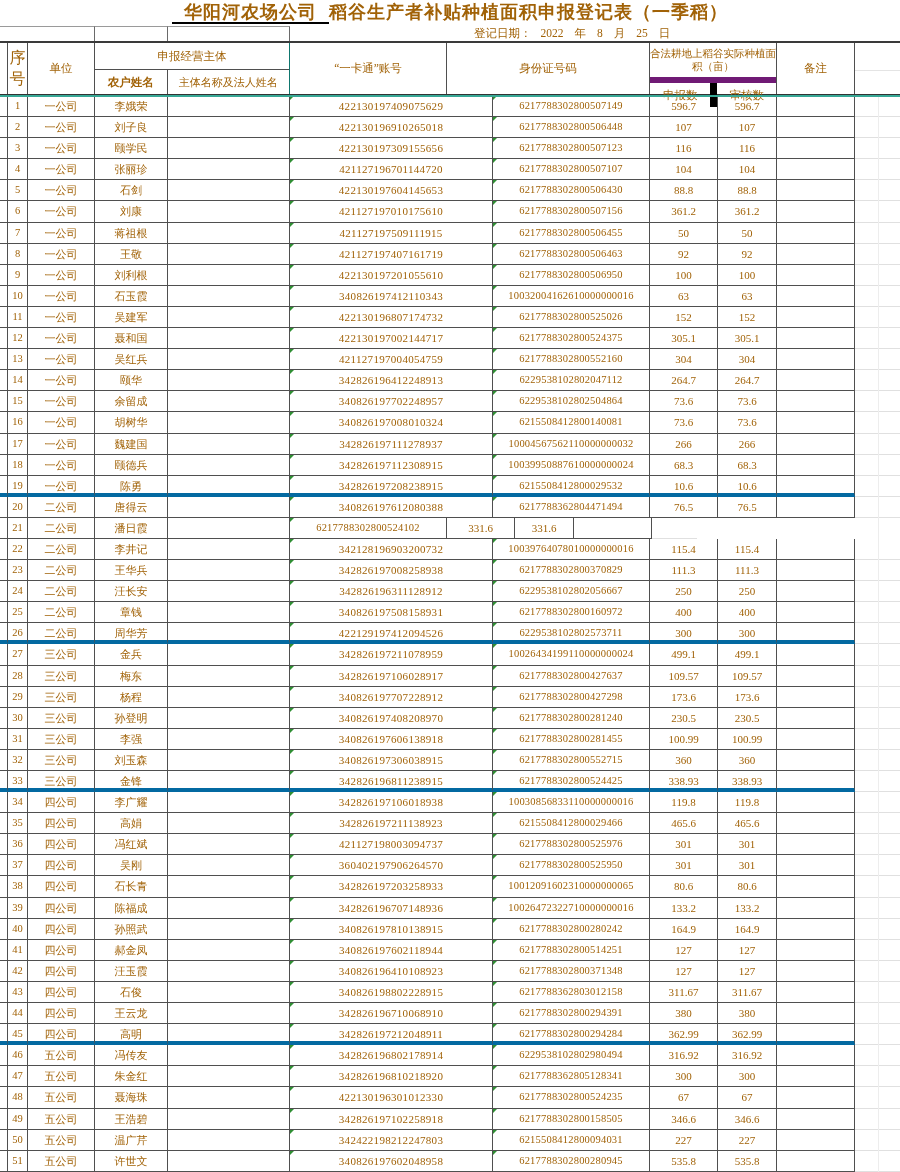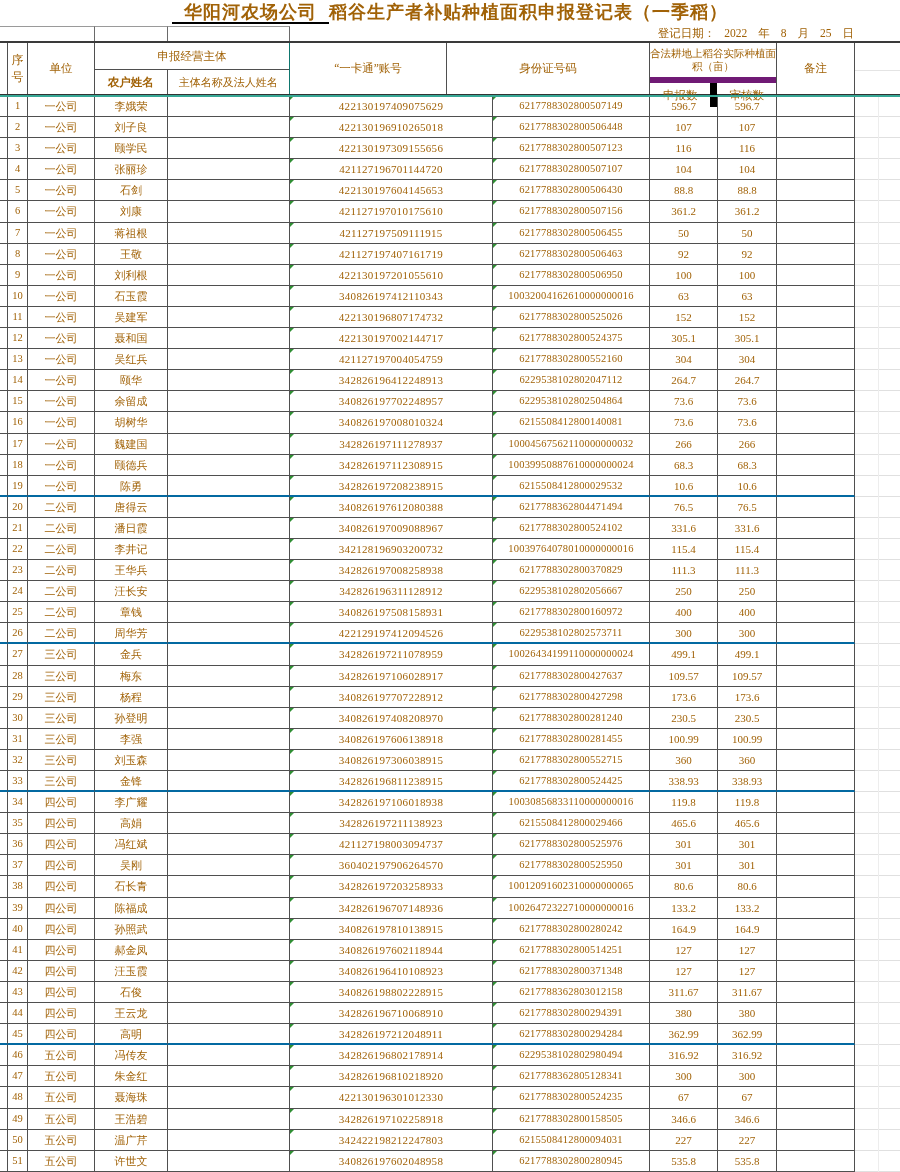--- a/index.html
+++ b/index.html
@@ -8,28 +8,28 @@
     font-family:"Liberation Serif","DejaVu Serif",serif;color:#a16207;
   }
   
   .title{height:26px;line-height:25px;text-align:center;font-size:18px;font-weight:bold;letter-spacing:1px;white-space:nowrap;}
   .title .ul{border-bottom:2px solid #000;padding:0 12px;}
   
   .daterow{height:15px;display:flex;box-sizing:border-box;font-size:11.5px;}
   .daterow .dcell{box-sizing:border-box;border-right:1px solid #6a6a6a;border-top:1px solid #9a9a9a;height:15px;}
   .d-stub{width:8px;border-right:none !important;}
   .d1{width:87px;} .d2{width:73px;} .d3{width:122px;}
-  .d-date{flex:1;text-align:right;padding-right:44px;line-height:14px;white-space:nowrap;}
+  .d-date{flex:1;text-align:center;padding-right:44px;line-height:14px;white-space:nowrap;}
   .dn{display:inline-block;margin:0 9px;}
   .du{display:inline-block;margin:0 2px;}
   
   .hdr{display:flex;height:55px;box-sizing:border-box;border-top:2px solid #3a3a3a;border-bottom:2px solid #333;font-size:11.5px;text-align:center;}
   .hc{box-sizing:border-box;border-right:1px solid #4f4f4f;display:flex;align-items:center;justify-content:center;}
   .h-stub{width:8px;}
-  .h-no{width:20px;font-size:12px;}
+  .h-no{width:20px;font-size:16px;}
   .h-unit{width:67px;}
   .h-entgrp{width:195px;display:block;border-right:1px solid #0f766e;box-sizing:border-box;}
   .h-entgrp .top{height:27px;box-sizing:border-box;border-bottom:1px solid #4f4f4f;line-height:26px;}
   .h-entgrp .bot{display:flex;height:24px;}
   .h-fname{width:73px;box-sizing:border-box;border-right:1px solid #4f4f4f;line-height:24px;font-weight:bold;}
   .h-ename{width:122px;box-sizing:border-box;line-height:24px;font-size:11px;}
   .h-id{width:203px;}
   .h-acct{width:157px;}
   .h-areagrp{width:127px;display:block;border-right:1px solid #4f4f4f;box-sizing:border-box;}
   .h-areagrp .top{height:40px;box-sizing:border-box;border-bottom:6px solid #701a75;font-size:10.5px;line-height:12.5px;padding-top:5px;}
@@ -48,21 +48,21 @@
   .no{width:20px;font-size:10.5px;}
   .unit{width:67px;}
   .name{width:73px;}
   .ent{width:122px;}
   .idn{width:203px;letter-spacing:0.3px;}
   .acct{width:157px;letter-spacing:0.2px;font-size:10.5px;}
   .dec{width:68px;}
   .aud{width:59px;}
   .rem{width:78px;}
   .margin{width:45px;border-right:none;border-bottom:1px solid #e0e0e0;}
-  .r.sep .c{border-bottom:2px solid #0369a1;}
+  .r.sep .c{border-bottom:4px solid #0369a1;}
   .r.sep .margin{border-bottom:1px solid #e0e0e0;}
   .tri{position:absolute;left:0;top:0;width:0;height:0;border-top:4px solid var(--err,#2f8f33);border-right:4px solid transparent;}
   
   .freeze{position:absolute;left:0;top:95px;width:900px;height:2px;background:var(--freeze,#38a896);z-index:5;}
   .marginv{position:absolute;left:878px;top:96px;width:1px;height:1076px;background:#ededed;}
 </style>
 </head>
 <body>
 
 <div class="sheet">
@@ -383,21 +383,20 @@
     <div class="c rem"></div>
     <div class="c margin"></div>
   </div>
 
   <div class="r">
     <div class="c stub"></div>
     <div class="c no">21</div>
     <div class="c unit">二公司</div>
     <div class="c name">潘日霞</div>
     <div class="c ent"></div>
-    <div class="c idn"><i class="tri"></i><span>340826197009088967</span></div>
     <div class="c acct"><i class="tri"></i><span>6217788302800524102</span></div>
     <div class="c dec">331.6</div>
     <div class="c aud">331.6</div>
     <div class="c rem"></div>
     <div class="c margin"></div>
   </div>
 
   <div class="r">
     <div class="c stub"></div>
     <div class="c no">22</div>

